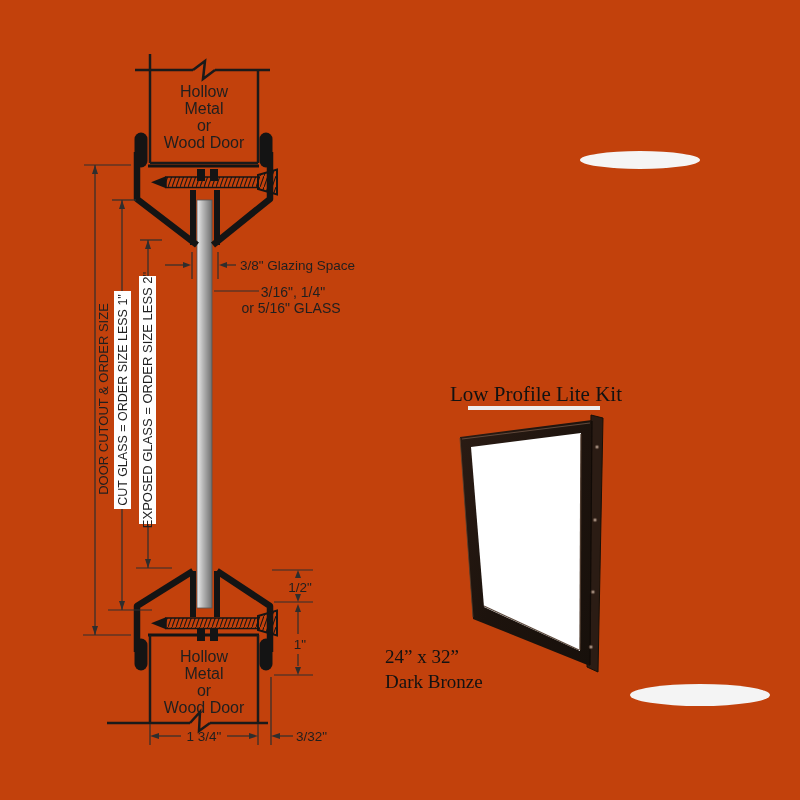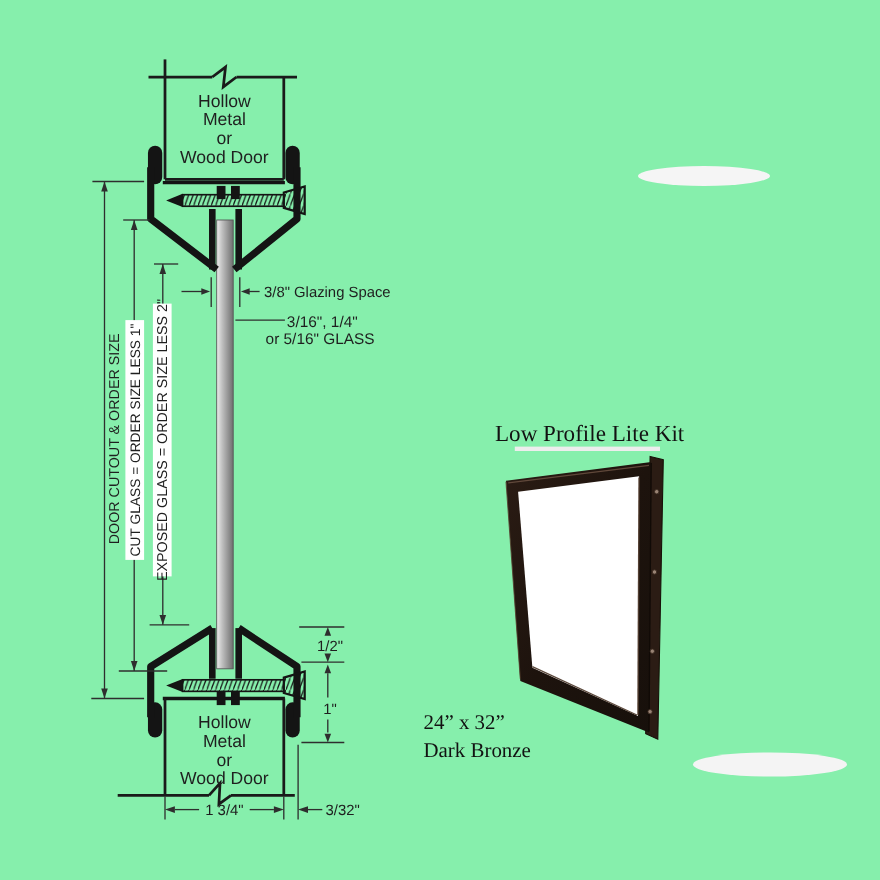--- a/index.html
+++ b/index.html
@@ -1,16 +1,16 @@
 <!DOCTYPE html>
 <html><head>
 <meta charset="utf-8">
 <style>
   html,body{margin:0;padding:0;background:#ffffff;}
-  .page{position:relative;width:800px;height:800px;background:#86efac;overflow:hidden;
+  .page{position:relative;width:800px;height:800px;background:#c2410c;overflow:hidden;
         font-family:"Liberation Sans",sans-serif;}
   svg{position:absolute;top:0;left:0;}
   .lbl{font-family:"Liberation Sans",sans-serif;fill:#1f1f1f;}
   .dimtxt{font-family:"Liberation Sans",sans-serif;fill:#1f1f1f;font-size:13.5px;}
   .serif{font-family:"Liberation Serif",serif;fill:#121212;}
   .thin{stroke:#2e2e2e;stroke-width:1.2;fill:none;}
   .arrow{fill:#2e2e2e;stroke:none;}
   .heavy{stroke:#141414;fill:none;}
 </style>
 </head>

